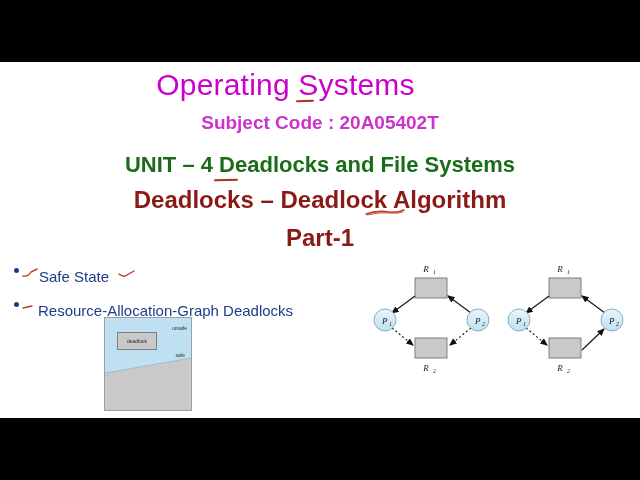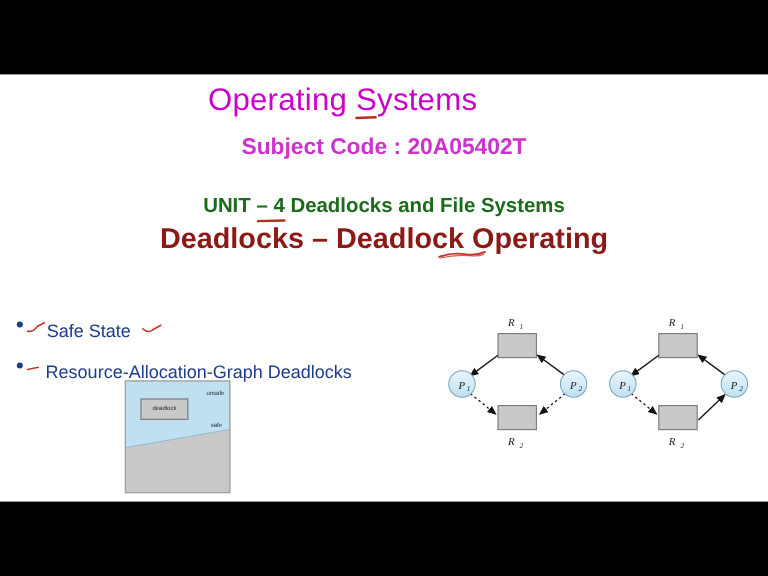--- a/index.html
+++ b/index.html
@@ -39,21 +39,21 @@
     background: #ffffff;
     overflow: hidden;
   }
 
   
   .title-main {
     position: absolute;
     left: 0; top: 6px;
     width: 571px;
     text-align: center;
-    font-size: 26px;
+    font-size: 30px;
     font-weight: 400;
     color: #cc00cc;
     letter-spacing: 0.2px;
     white-space: nowrap;
   }
   .title-main .mark-under {
     position: absolute;
     left: 50%;
     margin-left: 10px;
     bottom: 0px;
@@ -71,25 +71,24 @@
     font-size: 19px;
     font-weight: 700;
     color: #cc33cc;
     white-space: nowrap;
   }
   .unit-line {
     position: absolute;
     left: 0; top: 90px;
     width: 640px;
     text-align: center;
-    font-size: 17px;
+    font-size: 22px;
     font-weight: 600;
     color: #1a6b1a;
     white-space: nowrap;
-    margin-top: 10px;
   }
   .unit-line .mark-under {
     position: absolute;
     left: 50%;
     margin-left: -106px;
     bottom: -3px;
     width: 24px;
     height: 2px;
     background: #b03020;
     transform: rotate(-1.5deg);
@@ -250,27 +249,28 @@
     </div>
 
     <div class="subject-code">Subject Code : 20A05402T</div>
 
     <div class="unit-line">
       <span>UNIT – 4  Deadlocks and File Systems</span>
       <span class="mark-under"></span>
     </div>
 
     <div class="heading1">
-      <span>Deadlocks – Deadlock Operating</span>
+      <span>Deadlocks – Deadlock Algorithm</span>
       <svg class="squiggle" viewBox="0 0 40 8">
         <path d="M1,6 Q12,2 24,4 Q32,5 39,2" stroke="#c0392b" stroke-width="1.6" fill="none" stroke-linecap="round"></path>
         <path d="M2,7 Q14,4 26,5 Q33,6 38,4" stroke="#c0392b" stroke-width="1" fill="none" stroke-linecap="round" opacity="0.8"></path>
       </svg>
     </div>
 
+    <div class="heading2">Part-1</div>
 
     <div class="bullets">
 
       <div class="bullet-row">
         <span class="bullet-dot"></span>
         <svg class="pen-tick" viewBox="0 0 16 12">
           <path d="M1,8 Q6,9 9,4 L15,1" stroke="#c0392b" stroke-width="1.4" fill="none" stroke-linecap="round"></path>
         </svg>
         <span>Safe State</span>
         <svg class="pen-after" viewBox="0 0 18 12">

